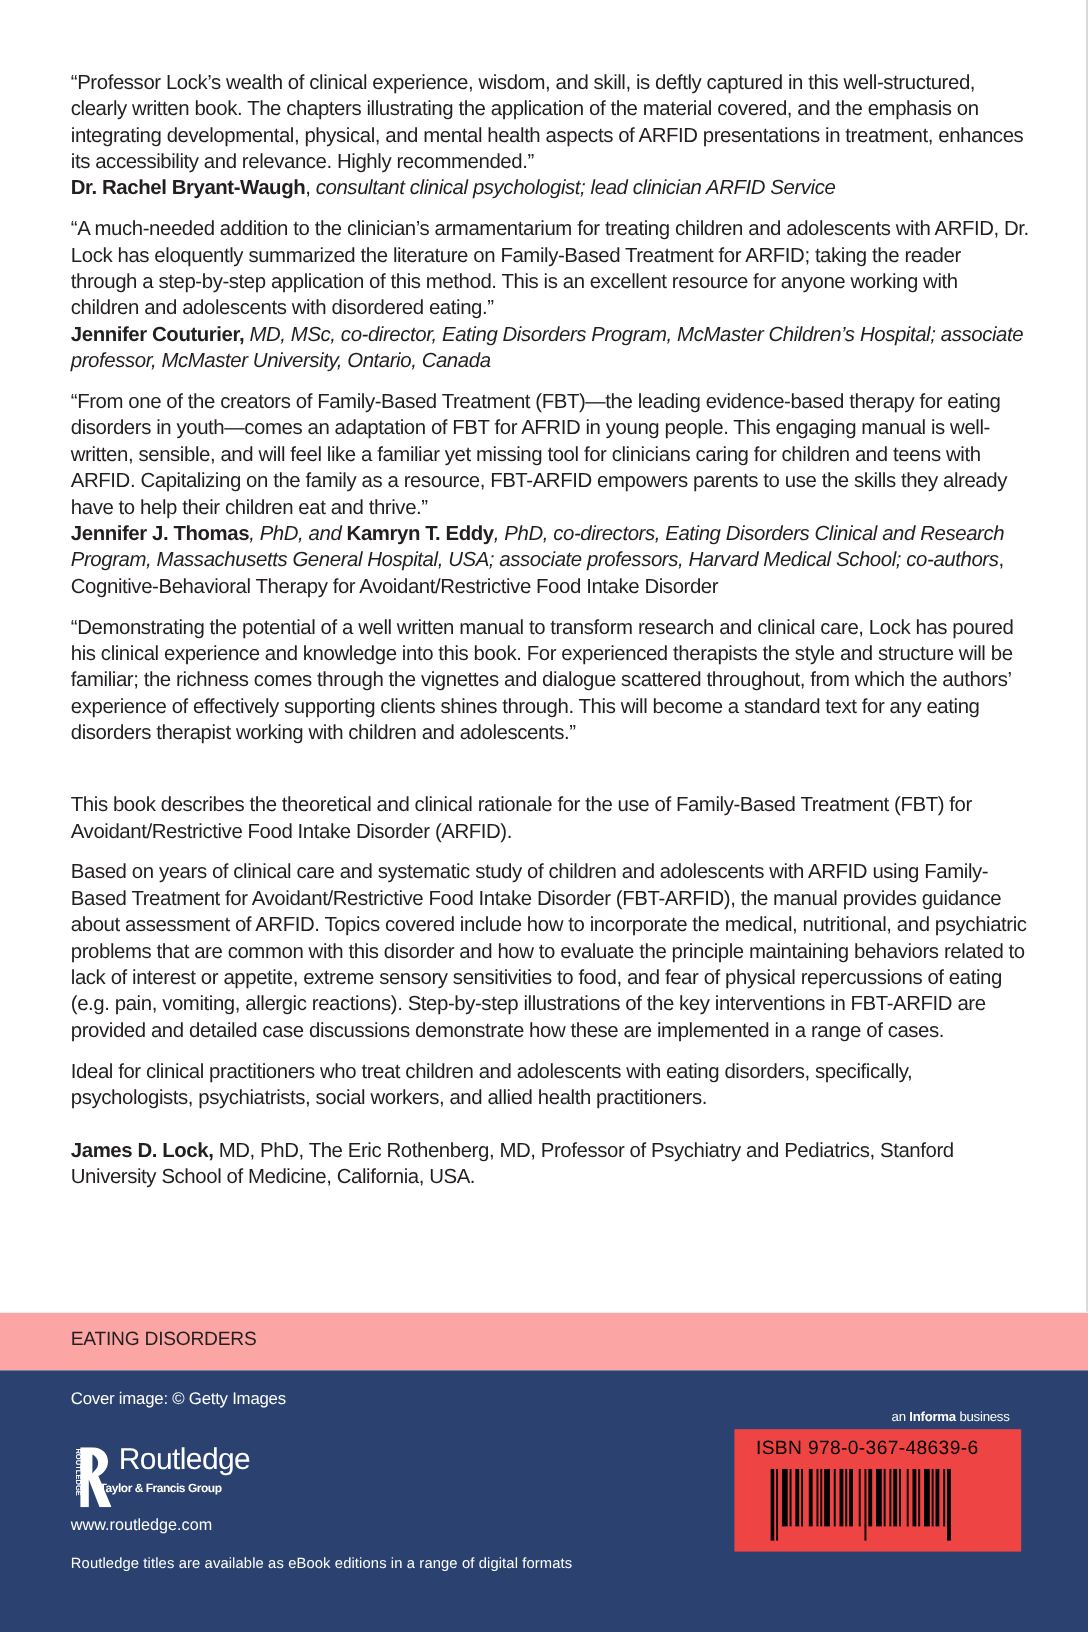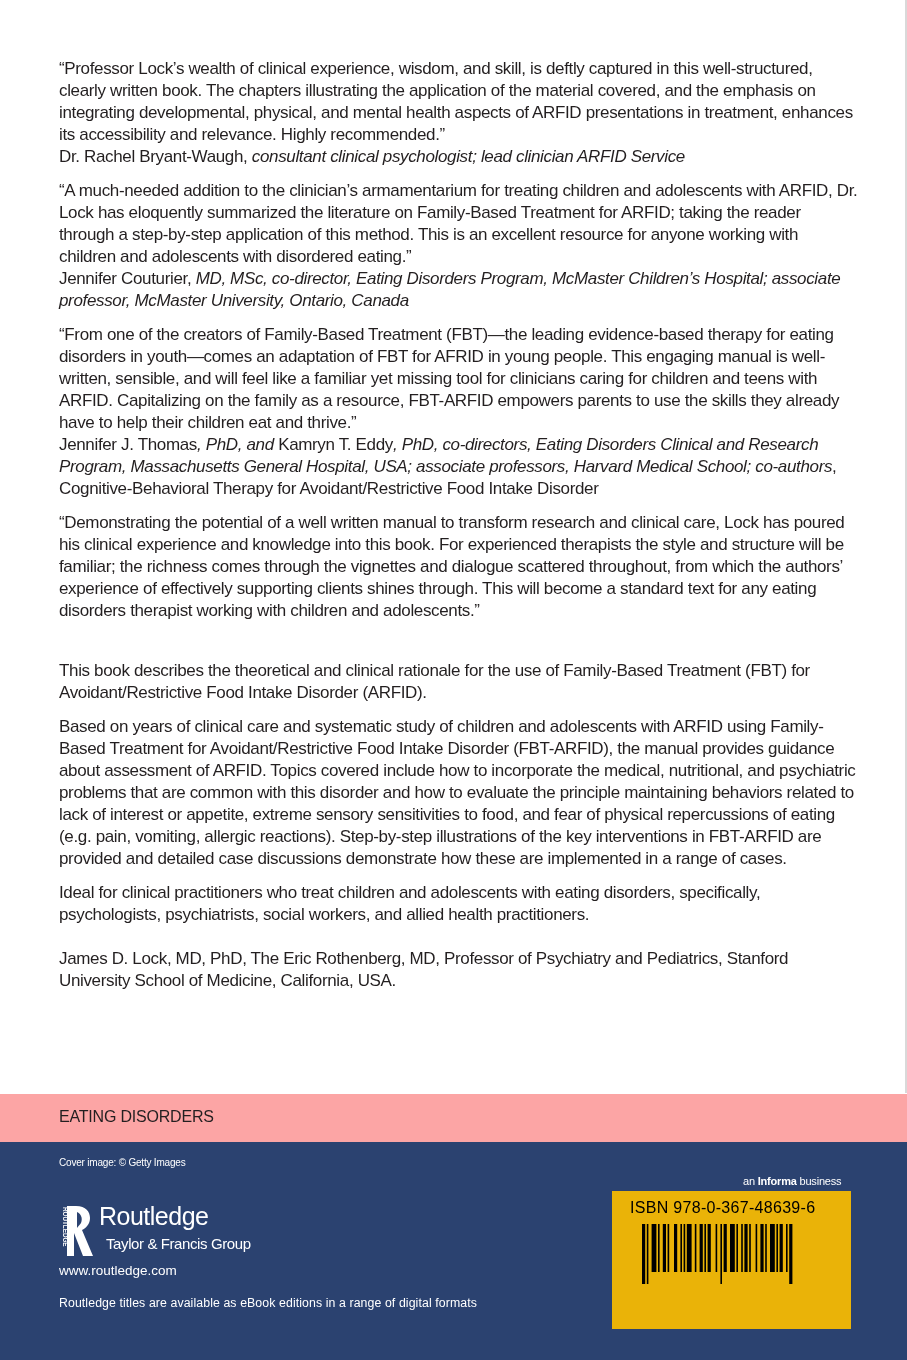--- a/index.html
+++ b/index.html
@@ -14,67 +14,67 @@
     position: absolute; top: 0; right: 0; width: 2px; height: 1093px;
     background: #d9d9d9;
   }
   .content {
     position: absolute; left: 59px; top: 58px; width: 800px;
     font-size: 17px; line-height: 22px;
     letter-spacing: -0.35px;
   }
   .content p { margin: 0; }
   .quote { margin-bottom: 12px !important; }
-  .attr b { font-weight: normal; }
+  .attr b { font-weight: bold; }
   .attr i { font-style: italic; }
   .desc-gap { height: 26px; }
   .desc p { margin-bottom: 12px; }
   .author-gap { height: 10px; }
 
   .category-band {
     position: absolute; left: 0; top: 1094px; width: 907px; height: 48px;
     background: #fca5a5;
   }
   .category-band span {
     position: absolute; left: 59px; top: 14px;
     font-size: 16px; letter-spacing: -0.2px; color: #231f20;
   }
   .footer {
     position: absolute; left: 0; top: 1142px; width: 907px; height: 218px;
     background: #2b4270;
     color: #ffffff;
   }
   .cover-credit {
-    position: absolute; left: 59px; top: 15px; font-size: 10px; letter-spacing: -0.2px;
+    position: absolute; left: 59px; top: 15px; font-size: 14px; letter-spacing: -0.2px;
   }
   .logo {
     position: absolute; left: 57px; top: 64px; height: 50px; width: 200px;
   }
   .logo-r {
     position: absolute; left: 0; top: 0; width: 36px; height: 50px;
   }
   .logo-name {
     position: absolute; left: 42px; top: -4px; font-size: 25px; letter-spacing: -0.5px;
   }
   .logo-group {
-    position: absolute; left: 49px; top: 29px; font-size: 15px; letter-spacing: -0.4px; white-space: nowrap;
+    position: absolute; left: 26px; top: 29px; font-size: 10px; letter-spacing: -0.4px; white-space: nowrap; font-weight: bold;
   }
   .website {
     position: absolute; left: 59px; top: 121px; font-size: 13.5px;
   }
   .ebook {
     position: absolute; left: 59px; top: 154px; font-size: 12.3px; letter-spacing: 0.1px;
   }
   .informa {
     position: absolute; left: 743px; top: 33px; font-size: 11px; letter-spacing: -0.2px; white-space: nowrap;
   }
   .informa b { font-weight: bold; }
   .barcode-box {
-    position: absolute; left: 612px; top: 49px; width: 239px; height: 138px;
-    background: #eab308; color: #000;
+    position: absolute; left: 612px; top: 49px; width: 239px; height: 102px;
+    background: #ef4444; color: #000;
   }
   .isbn {
     position: absolute; left: 18px; top: 8px; font-size: 16px; letter-spacing: 0.3px; white-space: nowrap;
   }
   .bars { position: absolute; left: 30px; top: 33px; width: 188px; height: 60px; }
   .ean {
     position: absolute; left: 10px; top: 75px; font-size: 22px; letter-spacing: 1px; white-space: nowrap;
     background: transparent;
   }
   .ean span { background: #fff; padding: 0 1px; }

